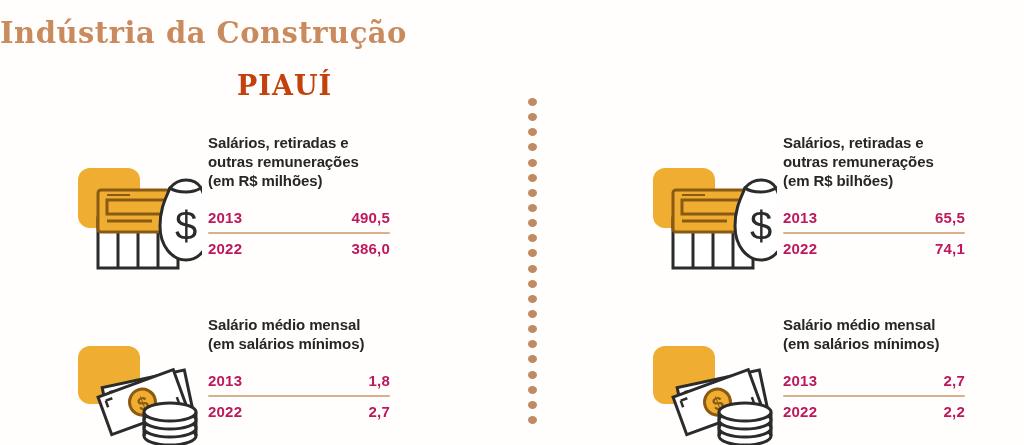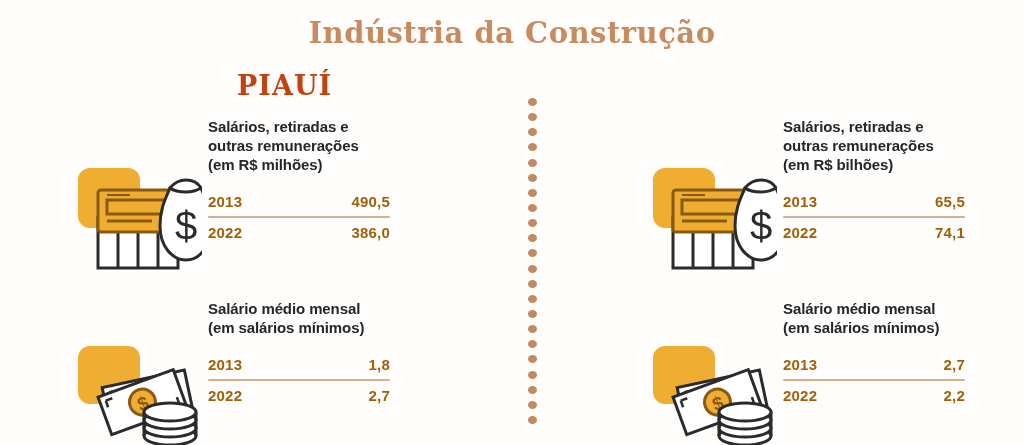--- a/index.html
+++ b/index.html
@@ -20,21 +20,20 @@
     position: absolute;
     inset: 0;
   }
 
   
   .main-title {
     position: absolute;
     top: 16px;
     left: 0;
     width: 1024px;
-    text-align: center;
     font-family: "DejaVu Serif", serif;
     font-weight: bold;
     font-size: 29px;
     letter-spacing: 0.5px;
     color: #c98a5e;
     white-space: nowrap;
   }
 
   
   .region-heading {
@@ -95,42 +94,42 @@
   .panel.p-left-bottom .icon-wrap,
   .panel.p-right-bottom .icon-wrap {
     top: 40px;
   }
   .icon-wrap svg { display: block; }
 
   
   .text-col {
     position: absolute;
     left: 138px;
-    top: 0;
+    top: 16px;
     width: 190px;
   }
   .stat-caption {
     font-size: 15px;
     font-weight: bold;
     line-height: 1.26;
     color: #262626;
     letter-spacing: -0.1px;
     margin: 0 0 12px 0;
     white-space: pre-line;
   }
   .stat-rows {
     width: 182px;
   }
   .stat-row {
     display: flex;
     justify-content: space-between;
     align-items: baseline;
     font-size: 15px;
     font-weight: bold;
-    color: #a16207;
+    color: #be185d;
     padding: 6px 0;
     gap: 48px;
   }
   .stat-row .yr { letter-spacing: 0.2px; }
   .stat-row .val { letter-spacing: 0.2px; }
   .row-divider {
     height: 2px;
     background: #d8b08e;
     width: 182px;
     border-radius: 1px;

